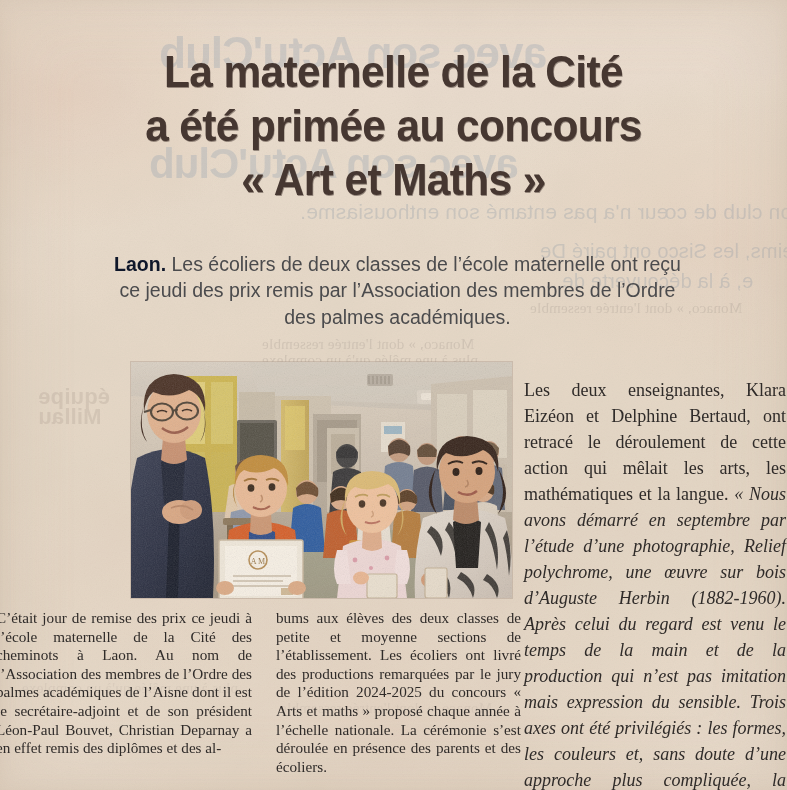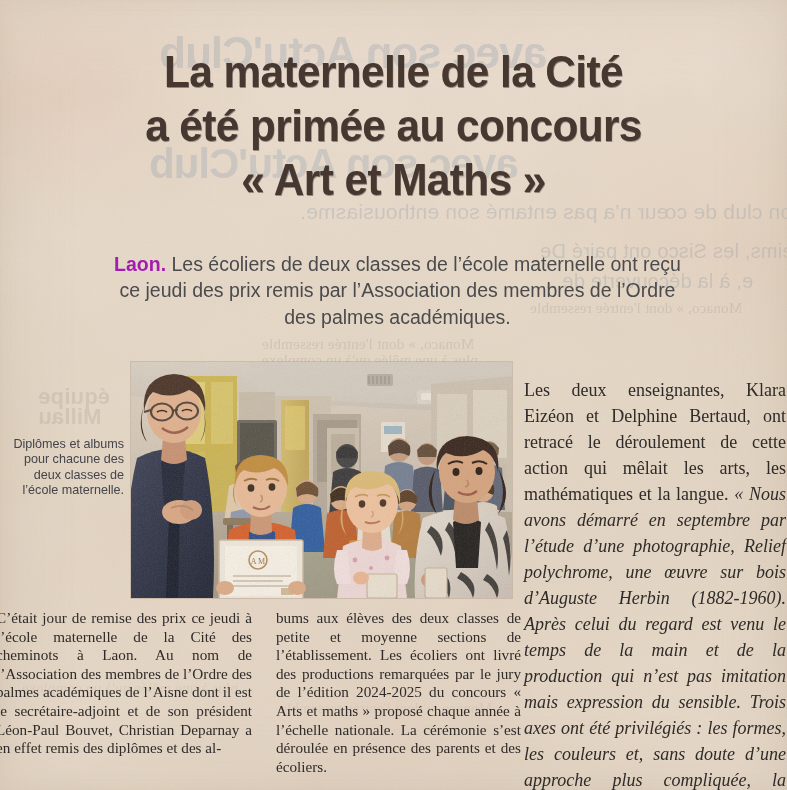--- a/index.html
+++ b/index.html
@@ -104,21 +104,21 @@
     width: 585px;
     text-align: center;
     color: #4b4b4d;
     font-family: "Liberation Sans", sans-serif;
     font-size: 19.5px;
     line-height: 26.5px;
     font-weight: 400;
     z-index: 6;
   }
   #lead .dateline {
-    color: #a21caf;
+    color: #0f172a;
     font-weight: 700;
   }
 
   
   #photo-figure {
     position: absolute;
     left: 131px;
     top: 362px;
     width: 381px;
     height: 236px;
@@ -561,21 +561,20 @@
                 <feFuncA type="linear" slope="0.6"></feFuncA>
               </feComponentTransfer>
           </filter>
         </defs>
         <rect width="381" height="236" filter="url(#htn)" fill="#7a6a58"></rect>
       </svg>
       <div id="photo-wash"></div>
     </div>
   </figure>
 
-  <figcaption id="caption">Diplômes et albums pour chacune des deux classes de l’école maternelle.</figcaption>
 
   <div class="col" id="col-left">
     <p>C’était jour de remise des prix ce jeudi à l’école maternelle de la Cité des cheminots à Laon. Au nom de l’Association des membres de l’Ordre des palmes académiques de l’Aisne dont il est le secrétaire-adjoint et de son président Léon-Paul Bouvet, Christian Deparnay a en effet remis des diplômes et des al-</p>
   </div>
 
   <div class="col" id="col-mid">
     <p>bums aux élèves des deux classes de petite et moyenne sections de l’établissement. Les écoliers ont livré des productions remarquées par le jury de l’édition 2024-2025 du concours « Arts et maths » proposé chaque année à l’échelle nationale. La cérémonie s’est déroulée en présence des parents et des écoliers.</p>
   </div>
 
   <div class="col" id="col-right">

